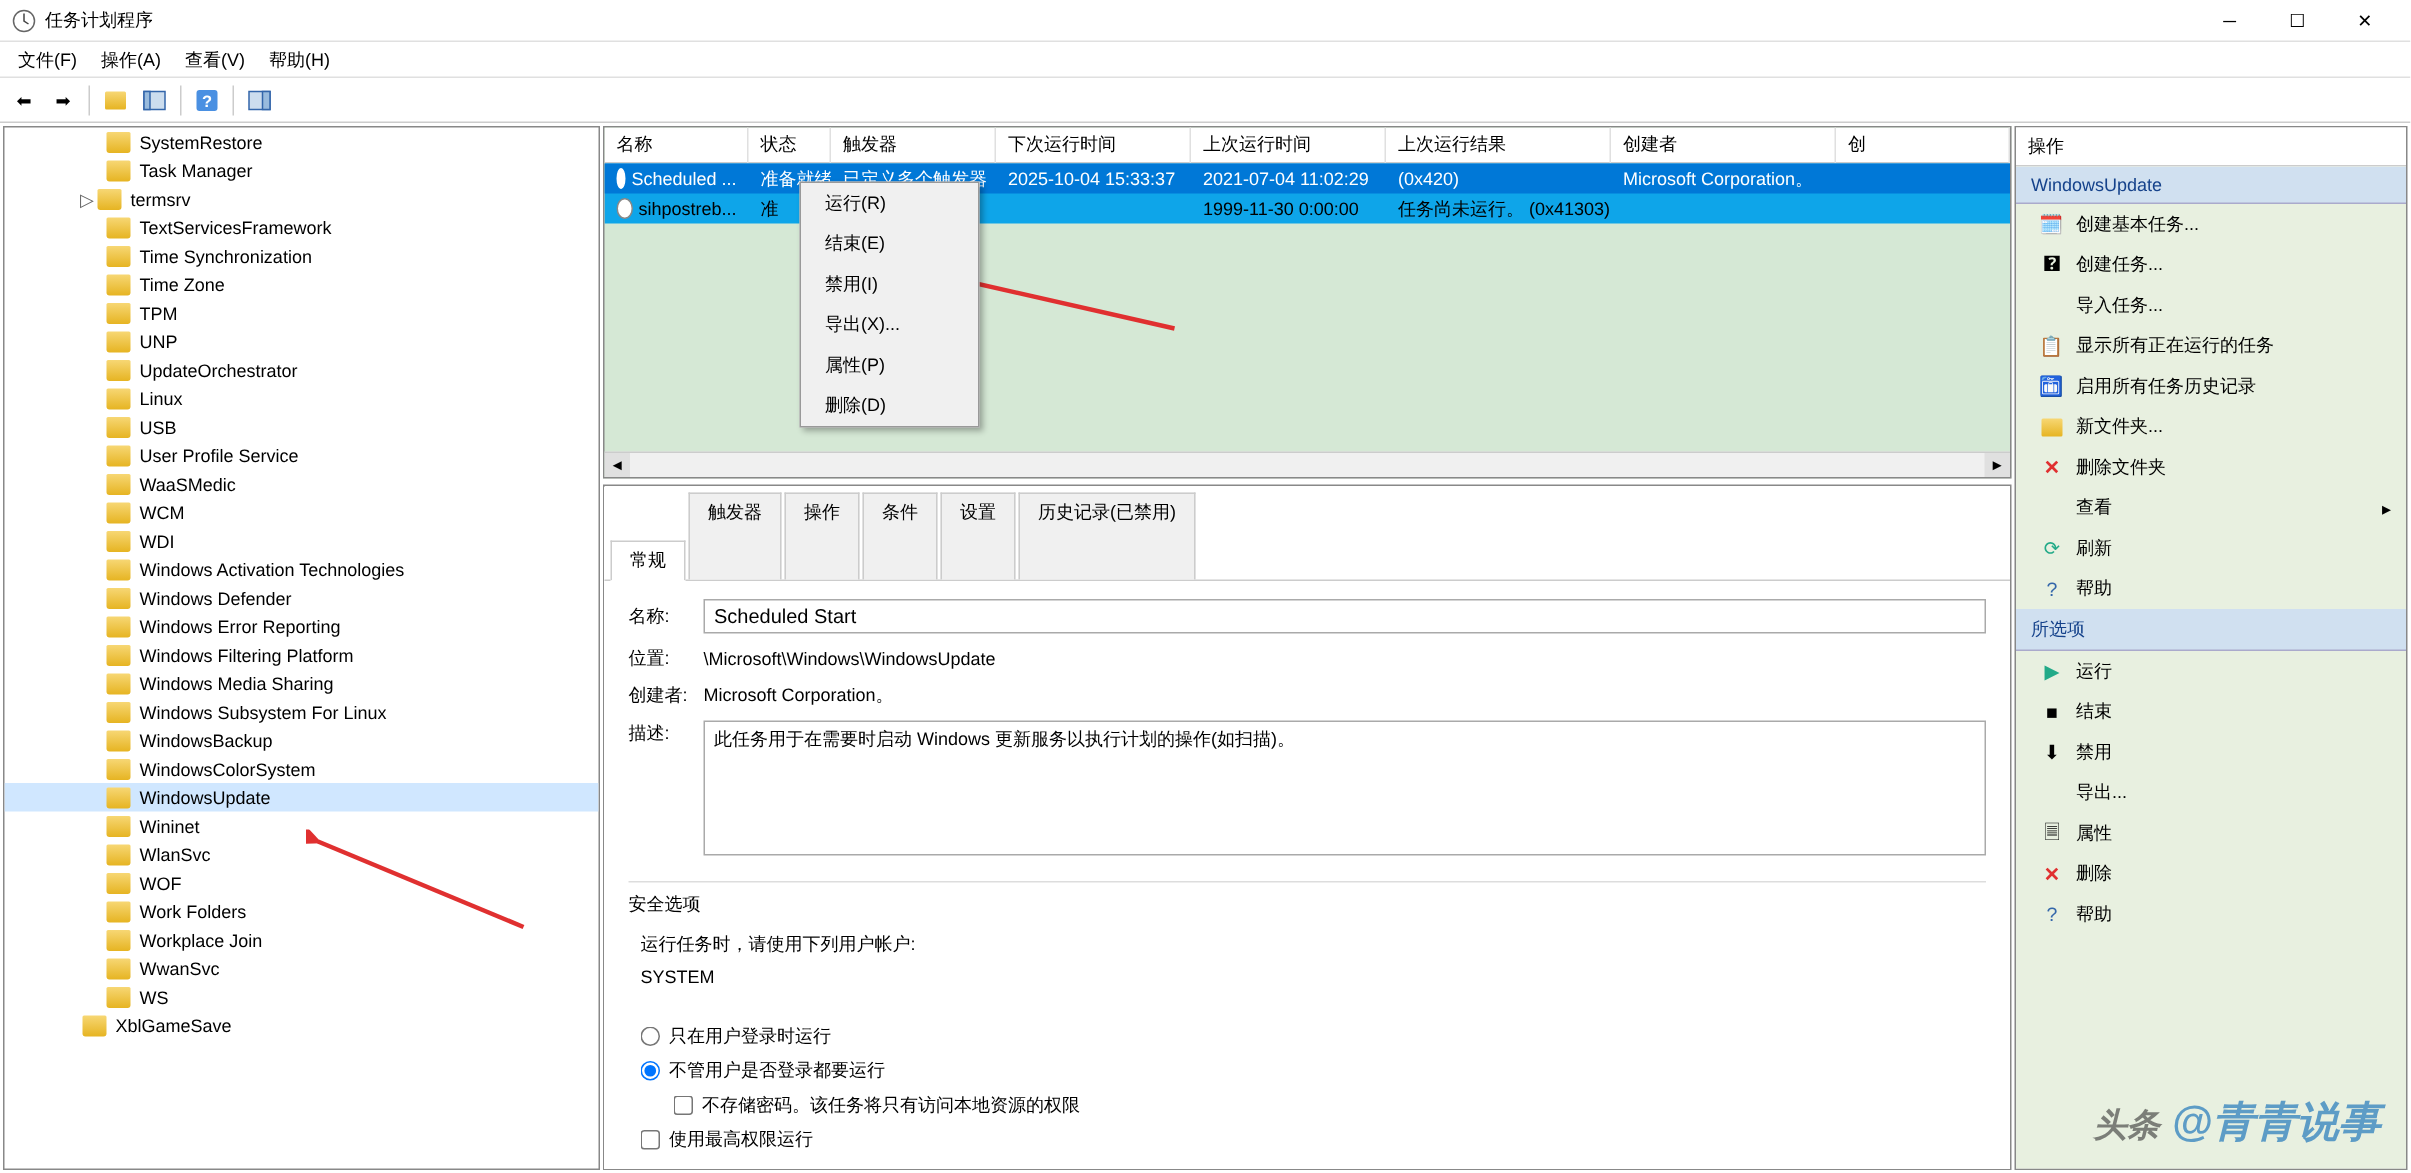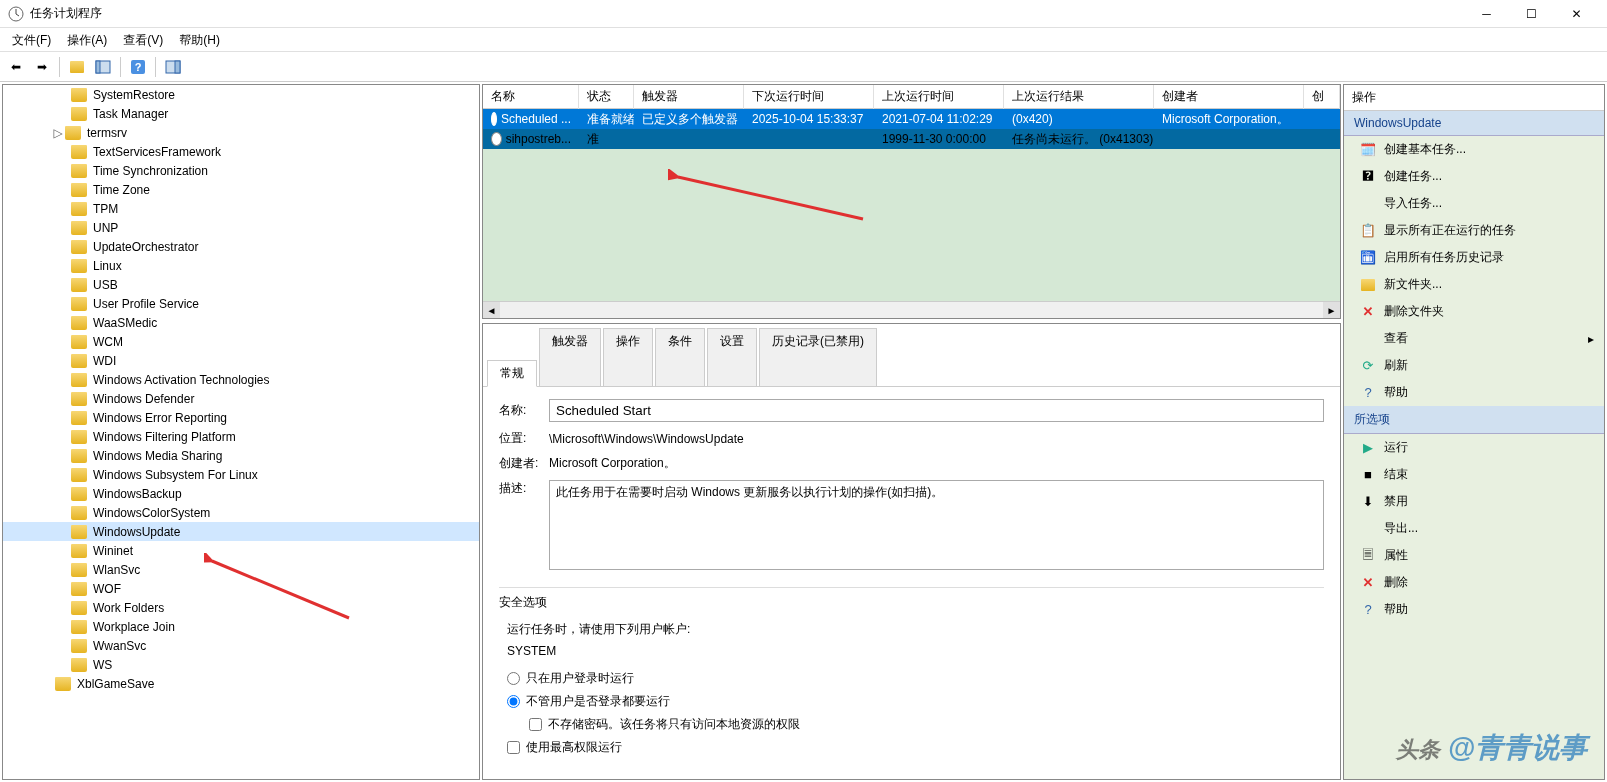--- a/index.html
+++ b/index.html
@@ -13,33 +13,33 @@
     
     .menubar { height: 24px; display: flex; align-items: flex-end; padding: 0 4px; border-bottom: 1px solid #e0e0e0; }
     .menubar .menu-item { padding: 2px 8px; cursor: default; }
     
     .toolbar { height: 30px; display: flex; align-items: center; padding: 2px 4px; border-bottom: 1px solid #ccc; gap: 2px; }
     .toolbar .tb-btn { width: 24px; height: 24px; display: flex; align-items: center; justify-content: center; border: 1px solid transparent; }
     .toolbar .tb-sep { width: 1px; height: 20px; background: #ccc; margin: 0 3px; }
     
     .main-area { display: flex; height: calc(782px - 28px - 24px - 30px); }
     
-    .tree-panel { width: 478px; border: 1px solid #888; margin: 2px; overflow-y: auto; overflow-x: hidden; background: #fff; }
+    .tree-panel { width: 398px; border: 1px solid #888; margin: 2px; overflow-y: auto; overflow-x: hidden; background: #fff; }
     .tree-item { display: flex; align-items: center; padding: 2px 0 2px 68px; height: 19px; white-space: nowrap; }
     .tree-item .expander { width: 14px; display: inline-block; text-align: center; color: #666; margin-left: -20px; }
     .tree-item .folder-icon { width: 16px; height: 14px; background: linear-gradient(#f7d774, #e6b422); border-radius: 1px 1px 2px 2px; margin-right: 6px; display: inline-block; }
     .tree-item.selected { background: #d0e7ff; }
     .tree-item.parent-level { padding-left: 52px; text-align: center; }
     
     .center-panel { flex: 1; display: flex; flex-direction: column; margin: 2px 0; }
     
     .tasklist-panel { height: 235px; border: 1px solid #888; background: #d5e8d5; position: relative; overflow: hidden; margin-bottom: 4px; }
     .tasklist-header { display: flex; background: #fff; border-bottom: 1px solid #ccc; height: 24px; align-items: center; }
     .tasklist-header .col { padding: 4px 8px; border-right: 1px solid #e0e0e0; font-size: 12px; overflow: hidden; }
-    .tasklist-body { background: #0369a1; }
+    .tasklist-body { background: #0ea5e9; }
     .task-row { display: flex; height: 20px; align-items: center; }
     .task-row.selected { background: #0078d7; color: #fff; }
     .task-row .cell { padding: 0 8px; overflow: hidden; white-space: nowrap; display: flex; align-items: center; }
     .task-icon-sm { width: 14px; height: 14px; border: 1px solid #888; border-radius: 50%; margin-right: 4px; background: #fff; display:inline-block; }
     .task-row.selected .task-icon-sm { border-color: #fff; }
     .tasklist-scrollbar { position: absolute; bottom: 0; left: 0; right: 0; height: 17px; background: #f0f0f0; border-top: 1px solid #ccc; display:flex; justify-content:space-between; }
     .scrollbar-btn { width: 17px; height: 17px; background: #e0e0e0; display:flex; align-items:center; justify-content:center; font-size:10px; }
     
     .context-menu { position: absolute; top: 12px; left: 130px; width: 120px; background: #f0f0f0; border: 1px solid #999; box-shadow: 2px 2px 4px rgba(0,0,0,0.3); z-index: 100; }
     .context-menu .cm-item { padding: 5px 16px; cursor: default; }
@@ -290,20 +290,28 @@
               <span>sihpostreb...</span>
             </div>
           <div class="cell" style="width:55px">准</div>
           <div class="cell" style="width:110px"></div>
           <div class="cell" style="width:130px"></div>
           <div class="cell" style="width:130px">1999-11-30 0:00:00</div>
           <div class="cell" style="width:150px">任务尚未运行。 (0x41303)</div>
           <div class="cell" style="width:150px"></div>
         </div>
 
+        <div class="context-menu">
+          <div class="cm-item">运行(R)</div>
+          <div class="cm-item">结束(E)</div>
+          <div class="cm-item">禁用(I)</div>
+          <div class="cm-item">导出(X)...</div>
+          <div class="cm-item">属性(P)</div>
+          <div class="cm-item">删除(D)</div>
+        </div>
         <svg class="arrow" width="200" height="55">
             <defs>
               <marker id="ah1" markerWidth="12" markerHeight="12" refX="2" refY="6" orient="auto">
                 <path d="M12,1 L1,6 L12,11 Z" fill="#e03030"></path>
               </marker>
             </defs>
             <line x1="195" y1="50" x2="10" y2="8" stroke="#e03030" stroke-width="3" marker-end="url(#ah1)"></line>
           </svg>
       </div>
       <div class="tasklist-scrollbar">
@@ -334,21 +342,21 @@
           <div class="label">创建者:</div>
           <div class="value">Microsoft Corporation。</div>
         </div>
         <div class="form-row" style="align-items:flex-start">
           <div class="label">描述:</div>
           <div class="value"><textarea readonly="" id="desc-ta" style="">此任务用于在需要时启动 Windows 更新服务以执行计划的操作(如扫描)。</textarea></div>
         </div>
         <div class="security-section">
           <div class="sec-title">安全选项</div>
           <div style="margin:6px 0 6px 8px">运行任务时，请使用下列用户帐户:</div>
-          <div style="margin:4px 0 12px 8px">SYSTEM</div>
+          <div style="margin:4px 0 24px 8px">SYSTEM</div>
           <div class="radio-row">
               <input type="radio" name="logon" style="">
               <span>只在用户登录时运行</span>
             </div>
           <div class="radio-row">
               <input type="radio" name="logon" checked="" style="">
               <span>不管用户是否登录都要运行</span>
             </div>
           <div class="check-row indent">
               <input type="checkbox" style="">

